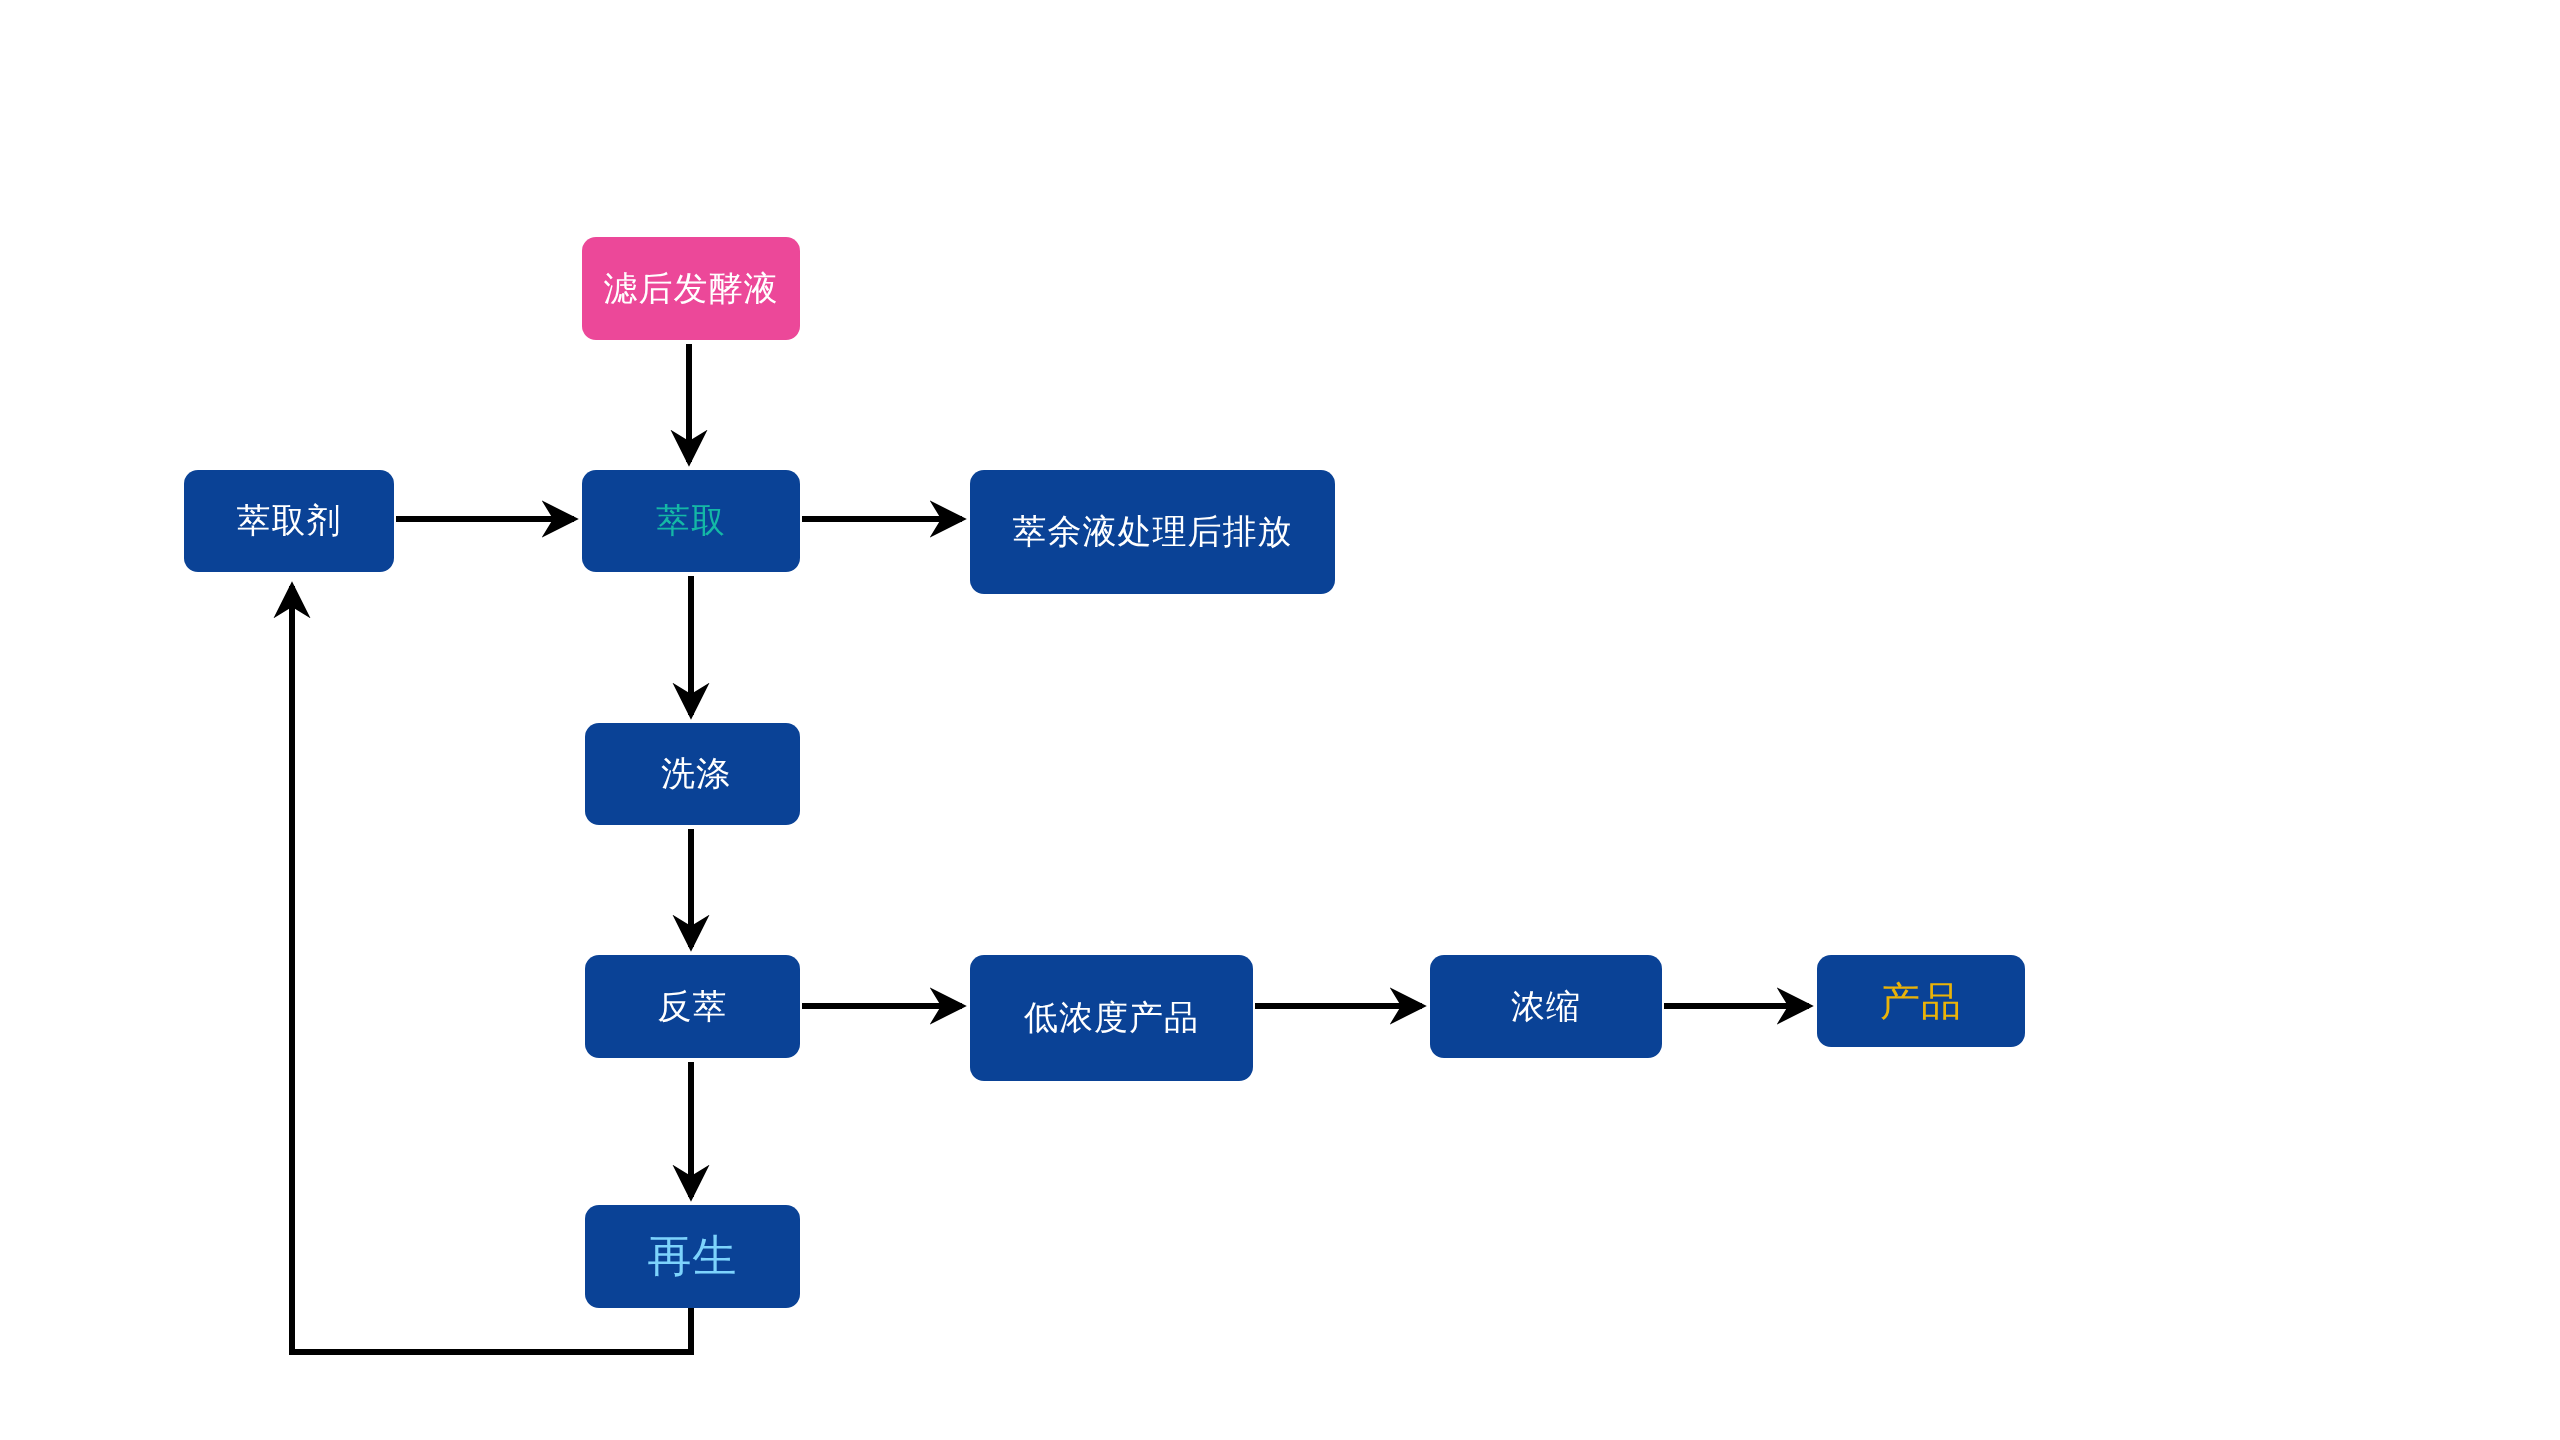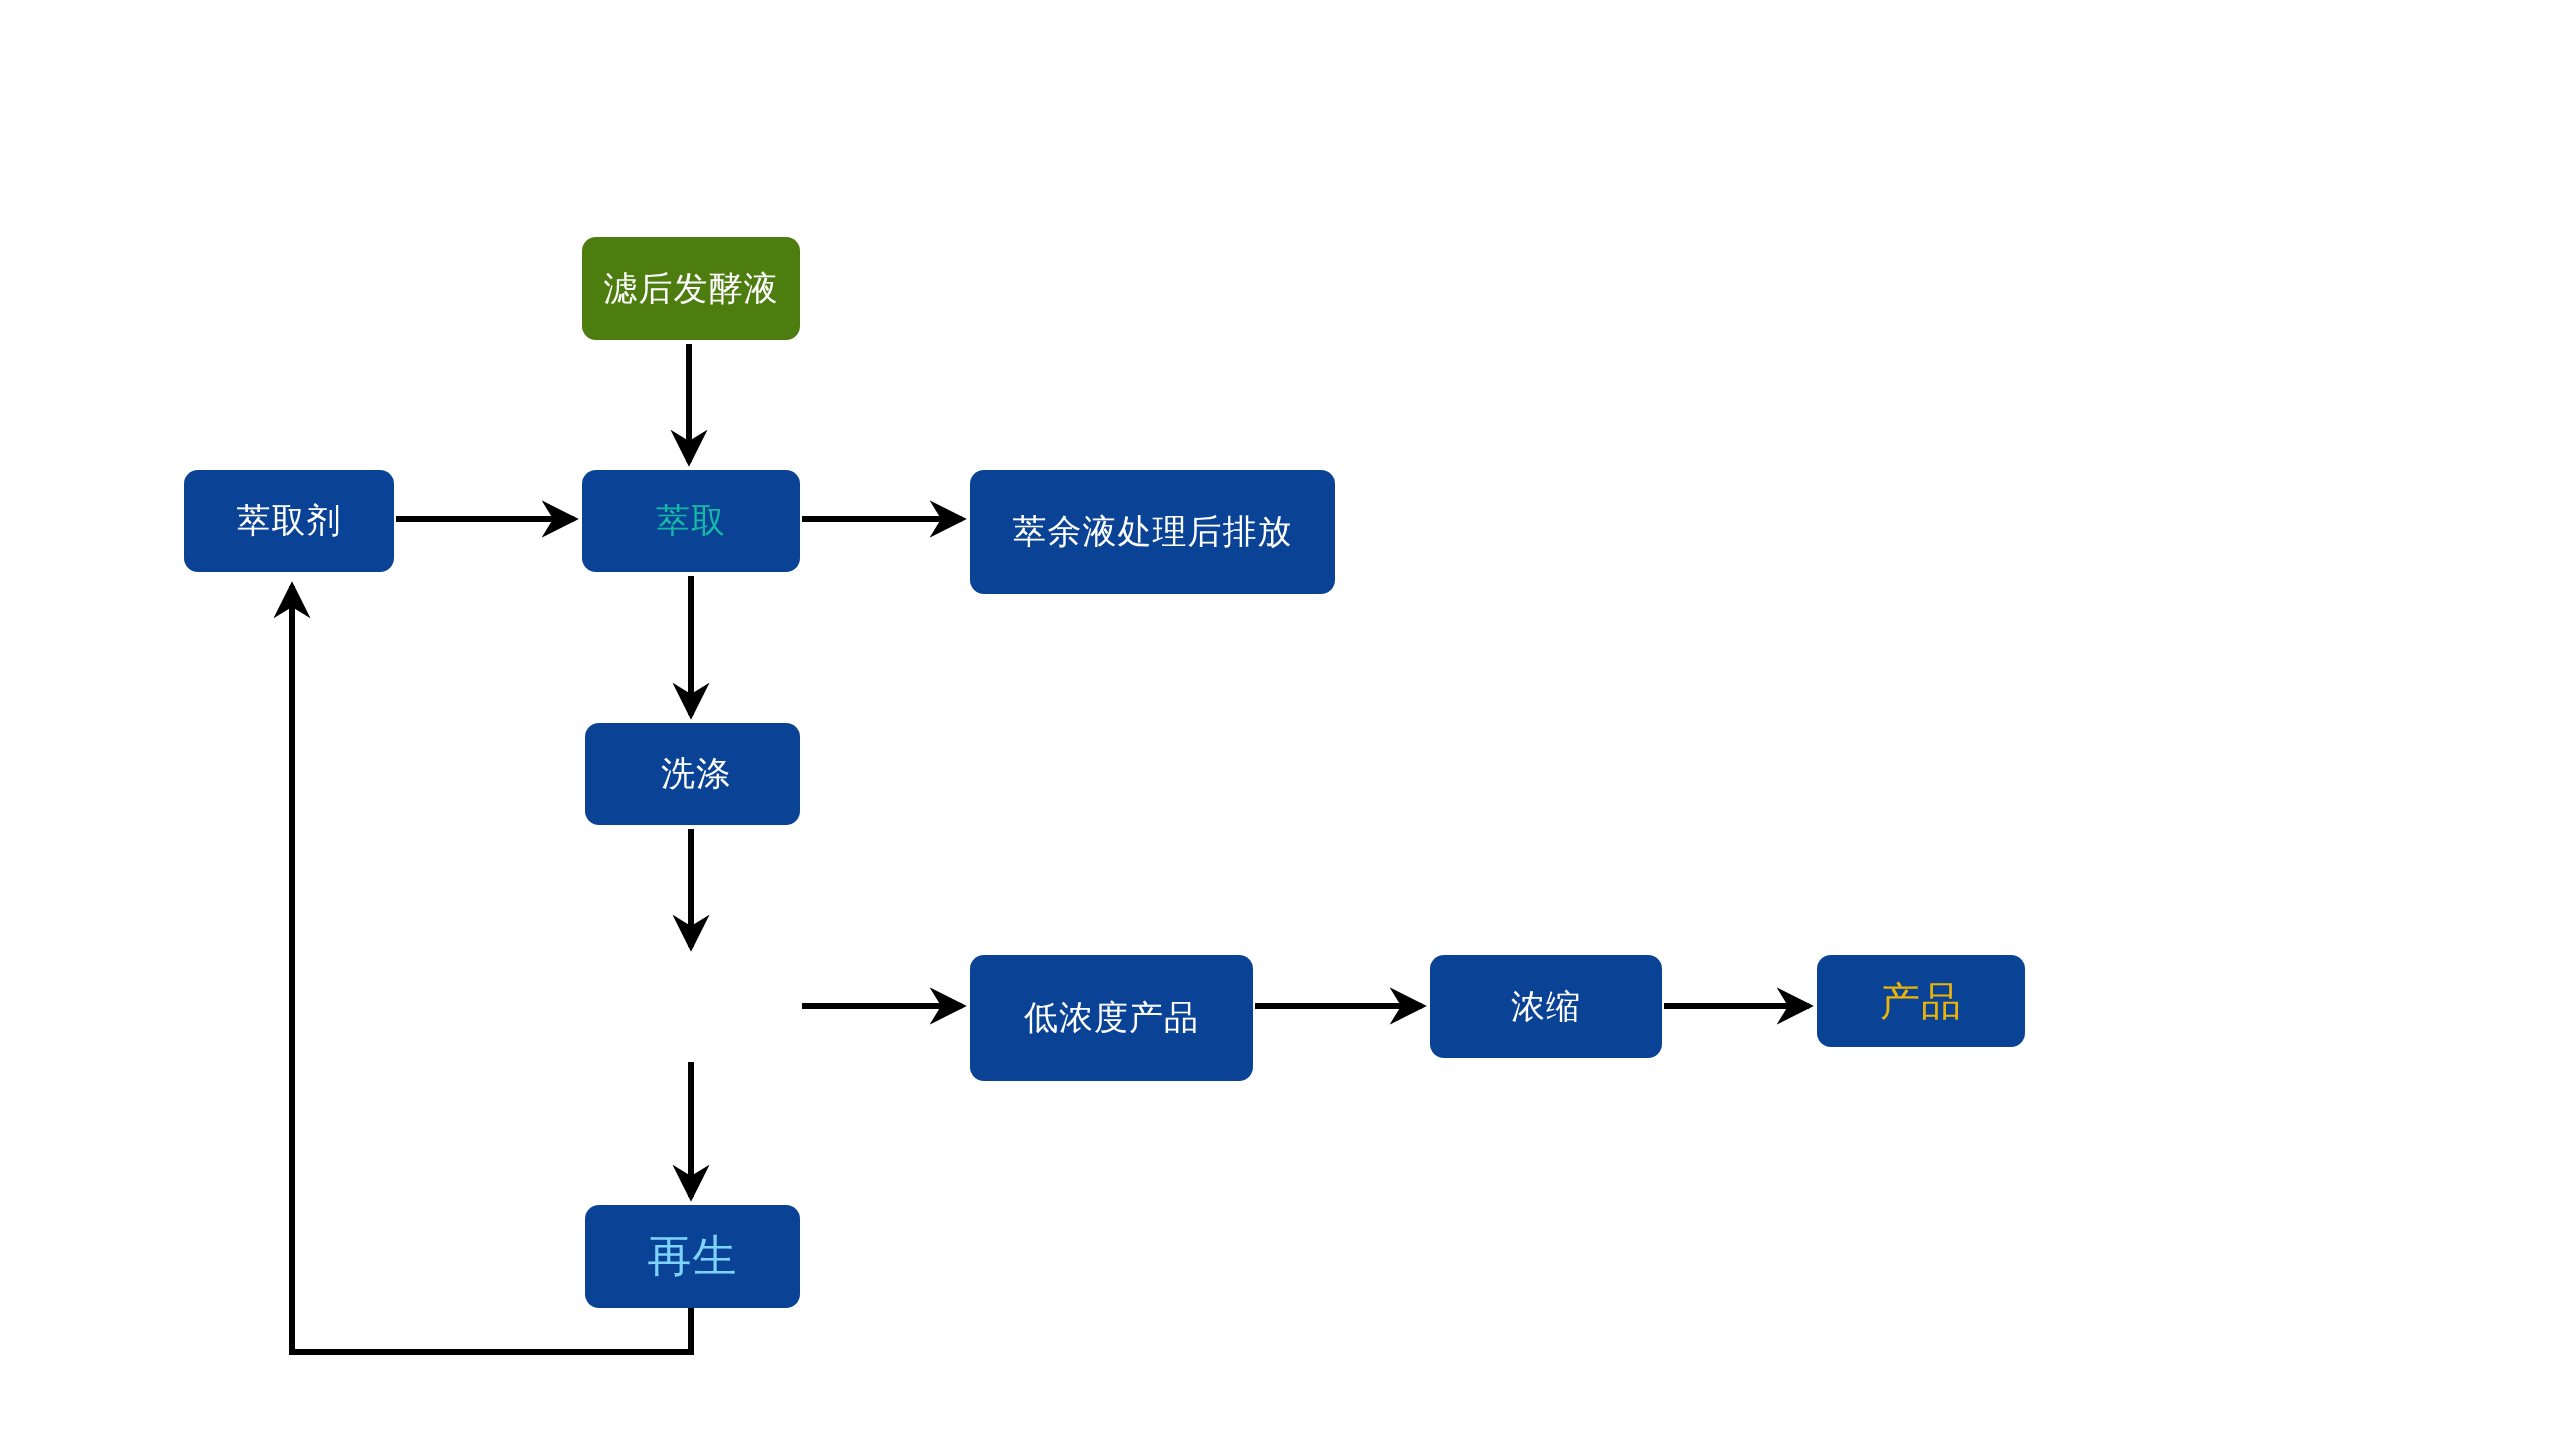--- a/index.html
+++ b/index.html
@@ -69,40 +69,43 @@
 
     <line x1="1255" y1="1006" x2="1422" y2="1006" stroke="#000000" stroke-width="6" marker-end="url(#arrowhead)"></line>
 
     <line x1="1664" y1="1006" x2="1809" y2="1006" stroke="#000000" stroke-width="6" marker-end="url(#arrowhead)"></line>
 
     <line x1="691" y1="1062" x2="691" y2="1197" stroke="#000000" stroke-width="6" marker-end="url(#arrowhead)"></line>
 
     <path d="M 691 1308 L 691 1352 L 292 1352 L 292 586" fill="none" stroke="#000000" stroke-width="6" marker-end="url(#arrowhead)"></path>
   </svg>
 
-  <div class="node" style="left: 582px; top: 237px; width: 218px; height: 103px; background: #4d7c0f; color: rgb(255, 255, 255); border-radius: 14px; font-size: 34px;">
+  <div class="node" style="left: 582px; top: 237px; width: 218px; height: 103px; background: #ec4899; color: rgb(255, 255, 255); border-radius: 14px; font-size: 34px;">
     <span class="node-label">滤后发酵液</span>
   </div>
 
   <div class="node" style="left: 184px; top: 470px; width: 210px; height: 102px; background: rgb(10, 66, 150); color: rgb(255, 255, 255); border-radius: 14px; font-size: 34px;">
     <span class="node-label">萃取剂</span>
   </div>
 
   <div class="node" style="left: 582px; top: 470px; width: 218px; height: 102px; background: rgb(10, 66, 150); color: #14b8a6; border-radius: 14px; font-size: 34px;">
     <span class="node-label">萃取</span>
   </div>
 
   <div class="node" style="left: 970px; top: 470px; width: 365px; height: 124px; background: rgb(10, 66, 150); color: rgb(255, 255, 255); border-radius: 14px; font-size: 34px;">
     <span class="node-label">萃余液处理后排放</span>
   </div>
 
   <div class="node" style="left: 585px; top: 723px; width: 215px; height: 102px; background: rgb(10, 66, 150); color: rgb(255, 255, 255); border-radius: 14px; font-size: 34px; padding-left: 7px;">
     <span class="node-label">洗涤</span>
   </div>
 
+  <div class="node" style="left: 585px; top: 955px; width: 215px; height: 103px; background: rgb(10, 66, 150); color: rgb(255, 255, 255); border-radius: 14px; font-size: 34px;">
+    <span class="node-label">反萃</span>
+  </div>
 
   <div class="node" style="left: 970px; top: 955px; width: 283px; height: 126px; background: rgb(10, 66, 150); color: rgb(255, 255, 255); border-radius: 14px; font-size: 34px;">
     <span class="node-label">低浓度产品</span>
   </div>
 
   <div class="node" style="left: 1430px; top: 955px; width: 232px; height: 103px; background: rgb(10, 66, 150); color: rgb(255, 255, 255); border-radius: 14px; font-size: 34px;">
     <span class="node-label">浓缩</span>
   </div>
 
   <div class="node" style="left: 1817px; top: 955px; width: 208px; height: 92px; background: rgb(10, 66, 150); color: #eab308; border-radius: 14px; font-size: 40px;">

